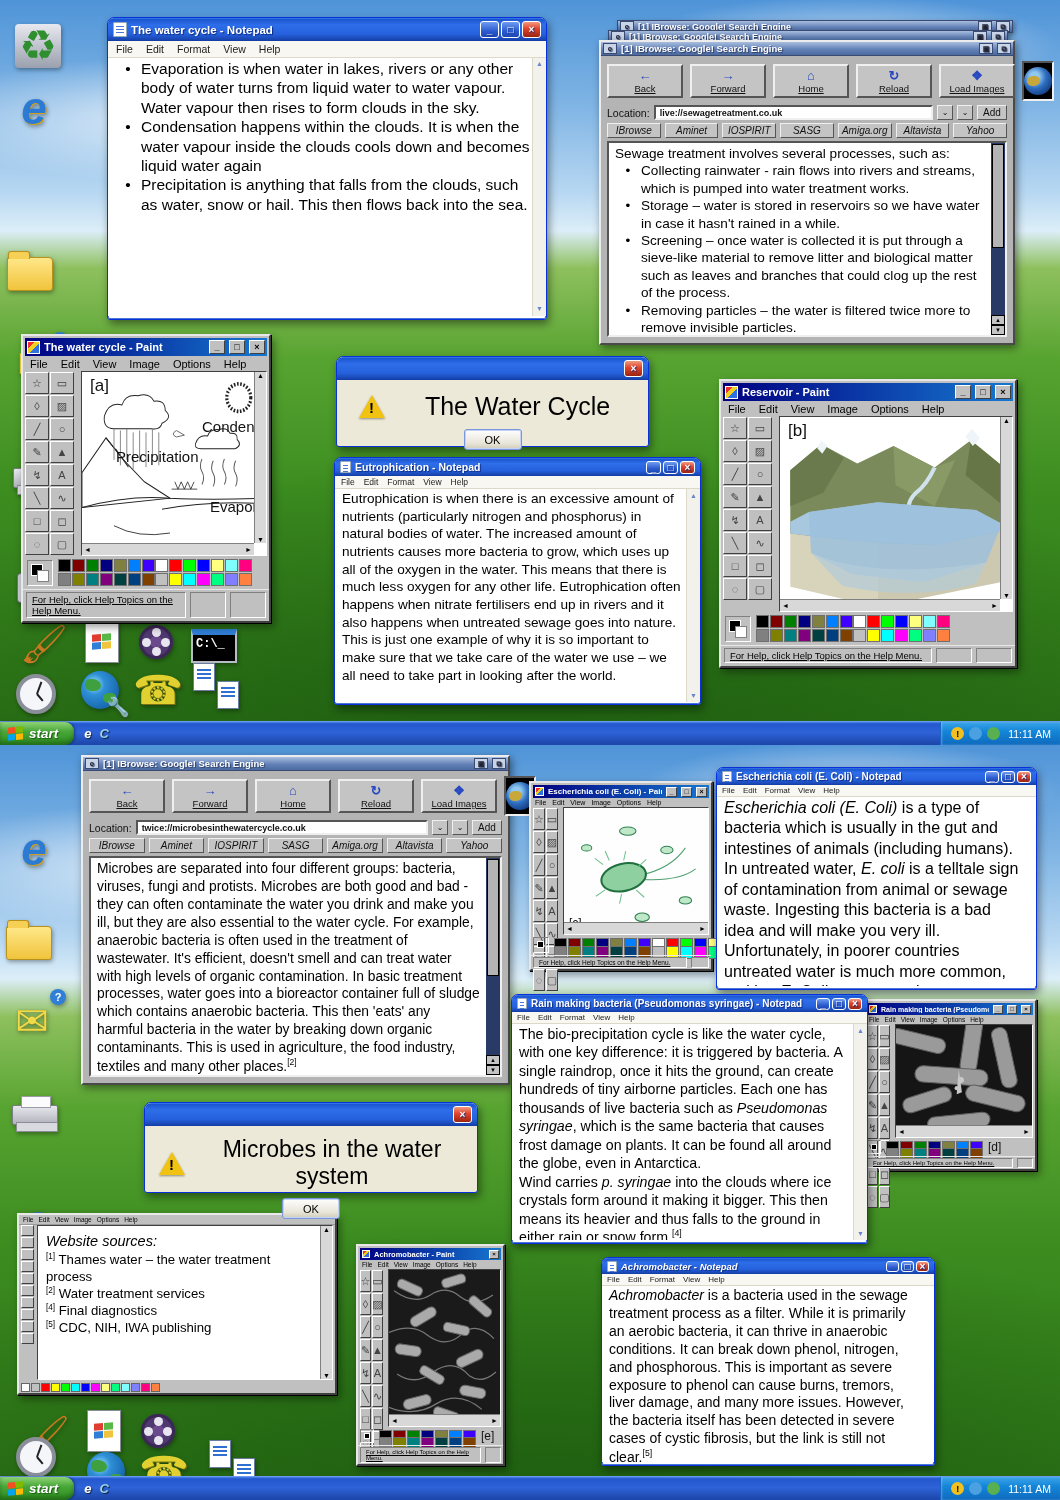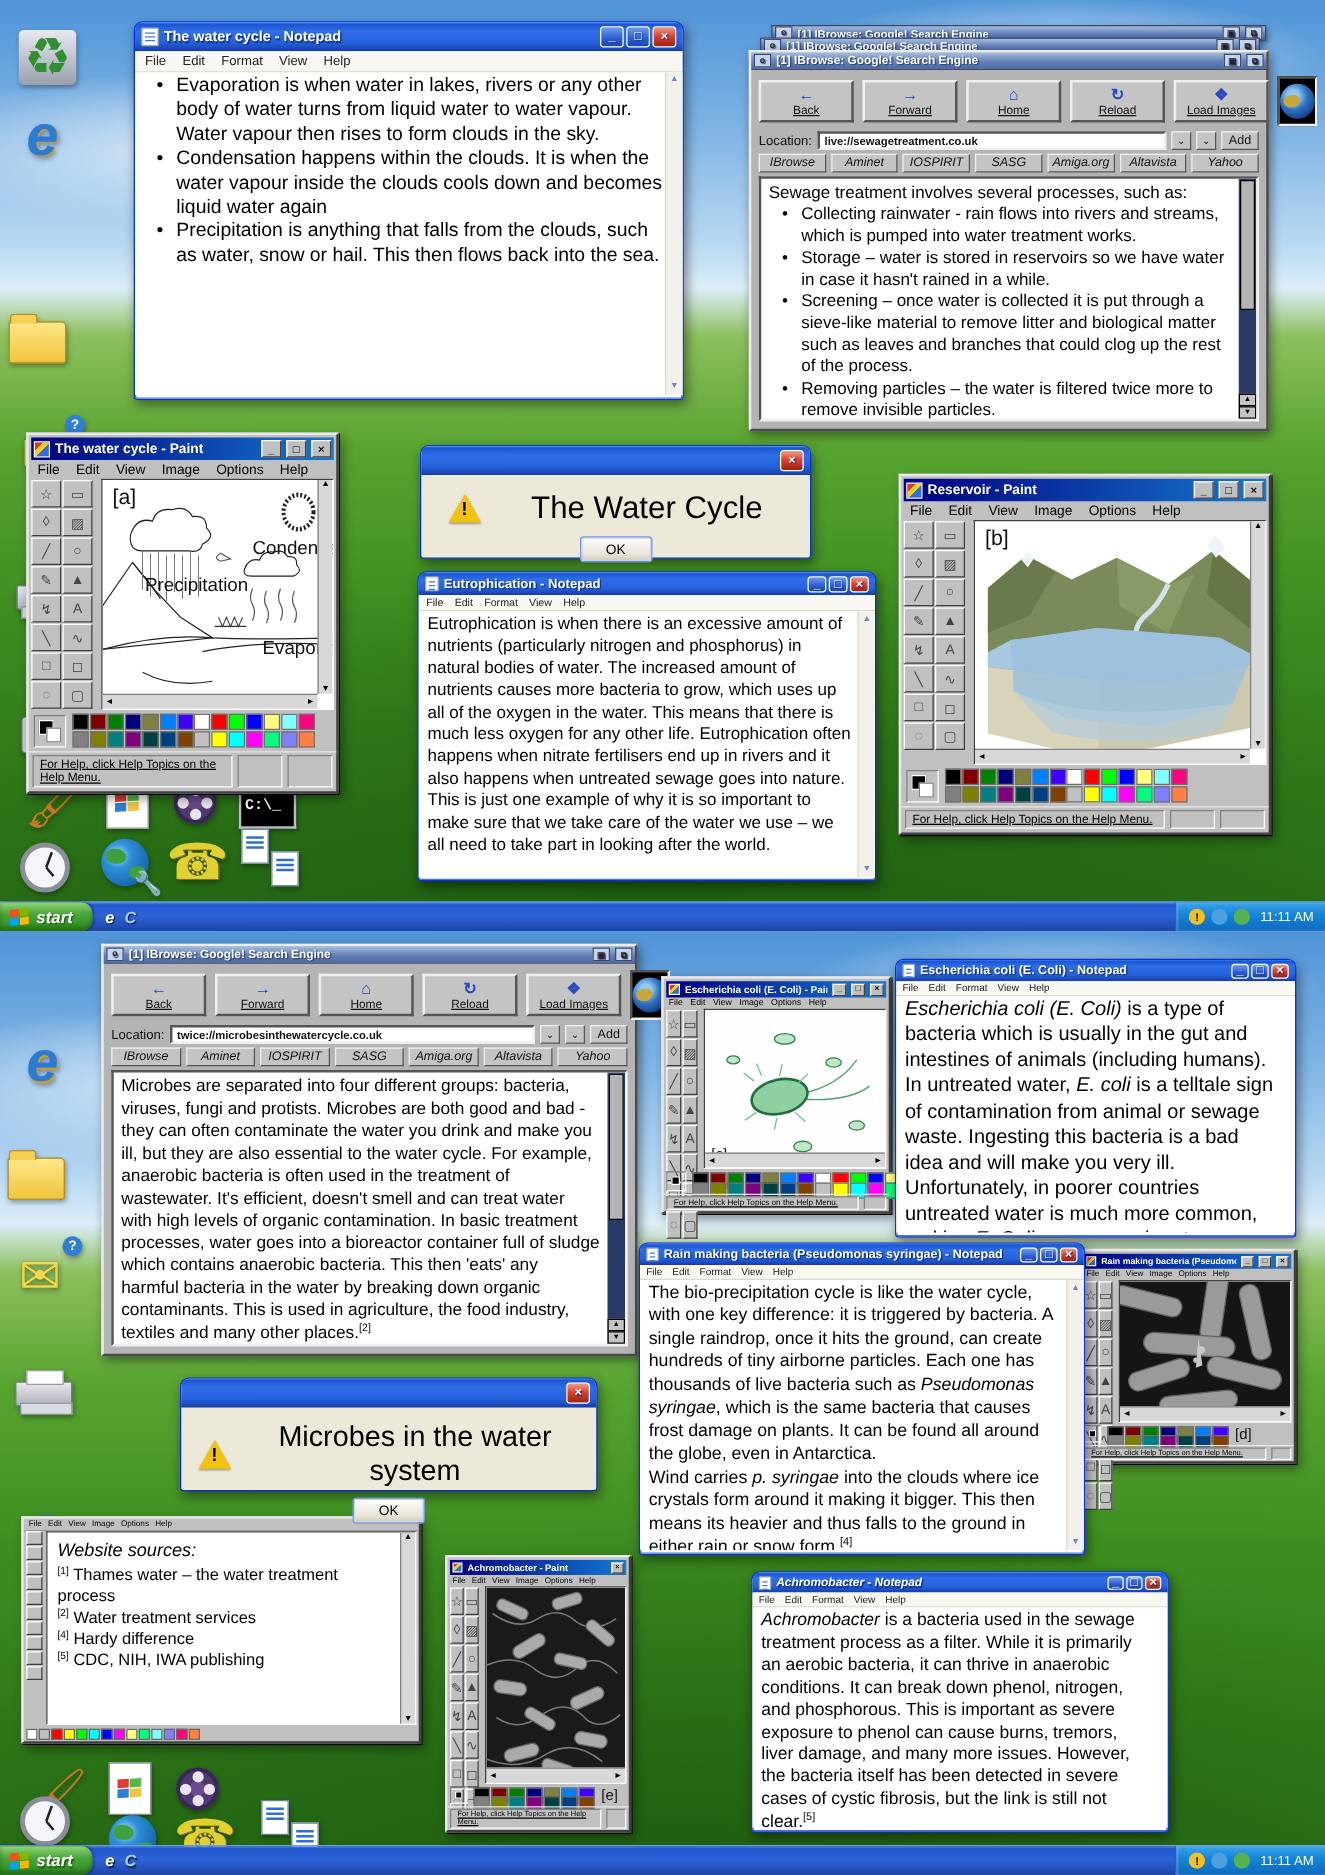--- a/index.html
+++ b/index.html
@@ -367,21 +367,21 @@
       <div class="ib-vscroll">
         <div class="ib-thumb"></div>
         <div class="ib-arrows">
             <div>▲</div>
             <div>▼</div>
           </div>
       </div>
     </div>
   </div>
 
-  <div class="w9x" style="left:21px;top:346px;width:250px;height:289px;z-index:4">
+  <div class="w9x" style="left:21px;top:334px;width:250px;height:289px;z-index:4">
     <div class="w9x-titlebar">
       <span class="w9x-appicon"></span>
       <span class="w9x-title-text">The water cycle - Paint</span>
       <span class="w9x-ctl">_</span>
         <span class="w9x-ctl">□</span>
         <span class="w9x-ctl">×</span>
     </div>
     <div class="w9x-menubar">
         <span>File</span>
         <span>Edit</span>
@@ -1066,21 +1066,21 @@
           <div></div>
           <div></div>
           <div></div>
         </div>
       <div class="paint-canvas">
         <div class="src-body">
           <div class="src-head">Website sources:</div>
           <div>
               <div><sup>[1]</sup><span> Thames water – the water treatment process</span></div>
               <div><sup>[2]</sup><span> Water treatment services</span></div>
-              <div><sup>[4]</sup><span> Hardy difference</span></div>
+              <div><sup>[4]</sup><span> Final diagnostics</span></div>
               <div><sup>[5]</sup><span> CDC, NIH, IWA publishing</span></div>
             </div>
 
         </div>
         <div class="canvas-vscroll" style="bottom:0">
             <span>▲</span>
             <span>▼</span>
           </div>
       </div>
     </div>

